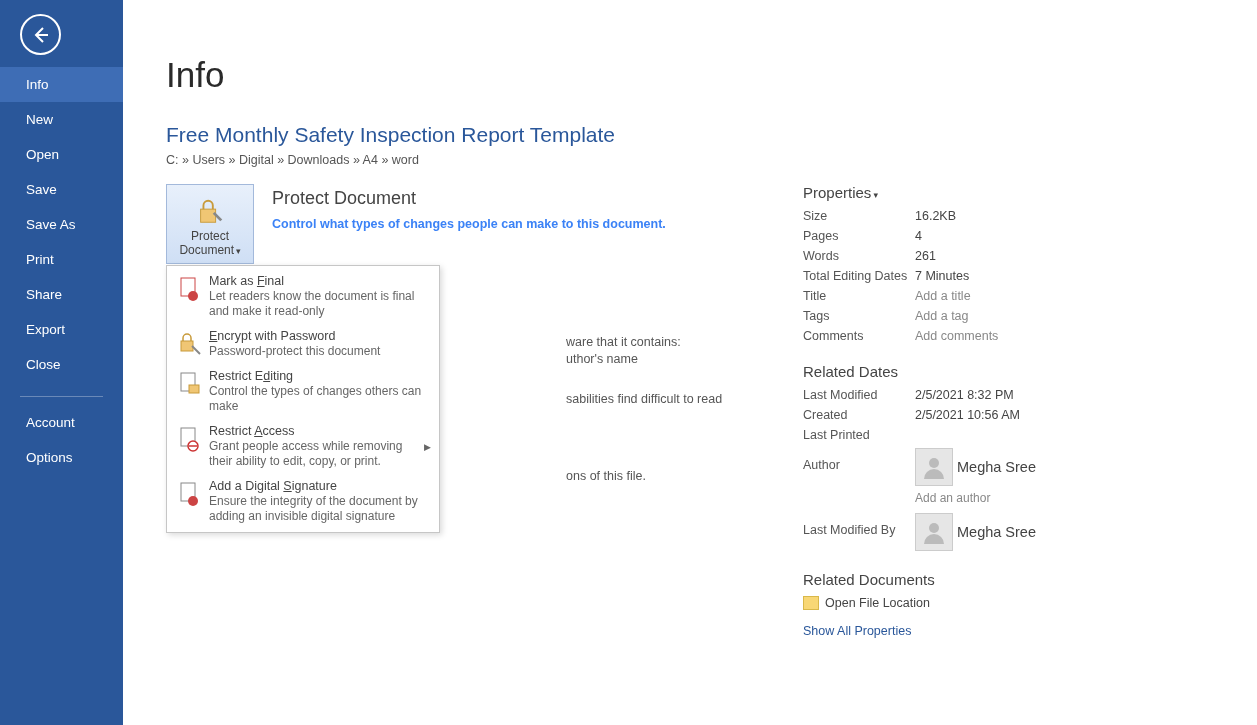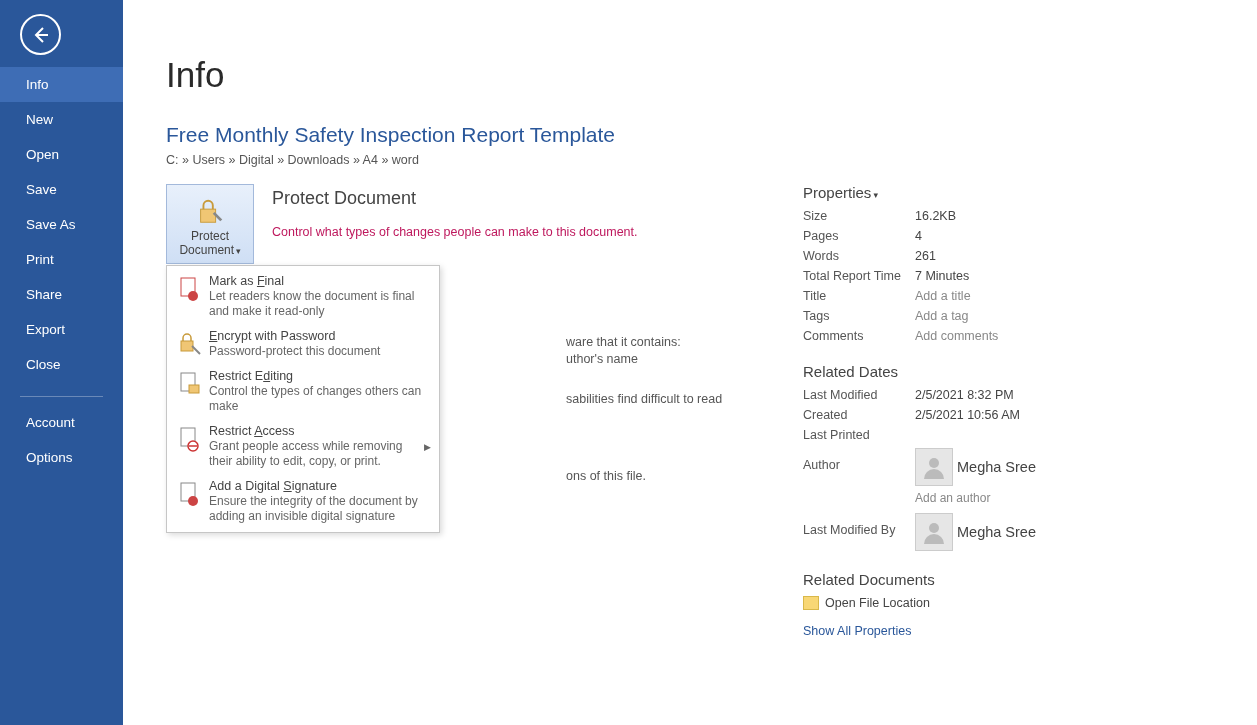--- a/index.html
+++ b/index.html
@@ -22,22 +22,22 @@
 .content-row { display: flex; }
 .left-col { width: 637px; }
 .right-col { margin-left: 0; }
 
 .cmd-block { display: flex; position: relative; }
 .cmd-btn { width: 88px; height: 80px; border: 1px solid #a3b9db; background: linear-gradient(#e8f0fb,#cfdff5); display: flex; flex-direction: column; align-items: center; justify-content: center; cursor: pointer; font-size: 12px; color: #444; text-align: center; padding-top: 6px; }
 .cmd-btn .ic { width: 30px; height: 30px; margin-bottom: 3px; }
 .cmd-btn .lbl { line-height: 14px; }
 .drop-arrow { font-size: 9px; margin-left: 2px; }
 .cmd-text { padding: 4px 0 0 18px; }
-.cmd-text h3 { font-size: 18px; font-weight: 400; color: #444; margin-bottom: 16px; }
-.cmd-text p { font-size: 12.5px; color: #be185d; }
+.cmd-text h3 { font-size: 18px; font-weight: 400; color: #444; margin-bottom: 8px; }
+.cmd-text p { font-size: 12.5px; color: #3b82f6; font-weight: bold; }
 
 .dropdown { position: absolute; top: 81px; left: 0; width: 274px; background: #fff; border: 1px solid #c6c6c6; box-shadow: 2px 2px 6px rgba(0,0,0,0.15); z-index: 10; padding: 3px 0; }
 .dd-item { display: flex; padding: 5px 16px 5px 8px; cursor: pointer; position: relative; }
 .dd-ico { width: 30px; flex-shrink: 0; display: flex; align-items: flex-start; justify-content: center; padding-top: 2px; }
 .dd-txt { flex: 1; padding-left: 4px; }
 .dd-title { font-size: 12.5px; color: #444; }
 .dd-title .ul { text-decoration: underline; }
 .dd-desc { font-size: 12px; color: #666; line-height: 15px; margin-top: 1px; }
 .dd-arrow { position: absolute; right: 8px; top: 50%; transform: translateY(-50%); font-size: 9px; color: #666; }
 
@@ -187,21 +187,21 @@
         </div>
       <div class="prop-row">
           <div class="prop-label">Pages</div>
           <div class="prop-value">4</div>
         </div>
       <div class="prop-row">
           <div class="prop-label">Words</div>
           <div class="prop-value">261</div>
         </div>
       <div class="prop-row">
-          <div class="prop-label">Total Report Time</div>
+          <div class="prop-label">Total Editing Dates</div>
           <div class="prop-value">7 Minutes</div>
         </div>
       <div class="prop-row">
           <div class="prop-label">Title</div>
           <div class="prop-value link">Add a title</div>
         </div>
       <div class="prop-row">
           <div class="prop-label">Tags</div>
           <div class="prop-value link">Add a tag</div>
         </div>

